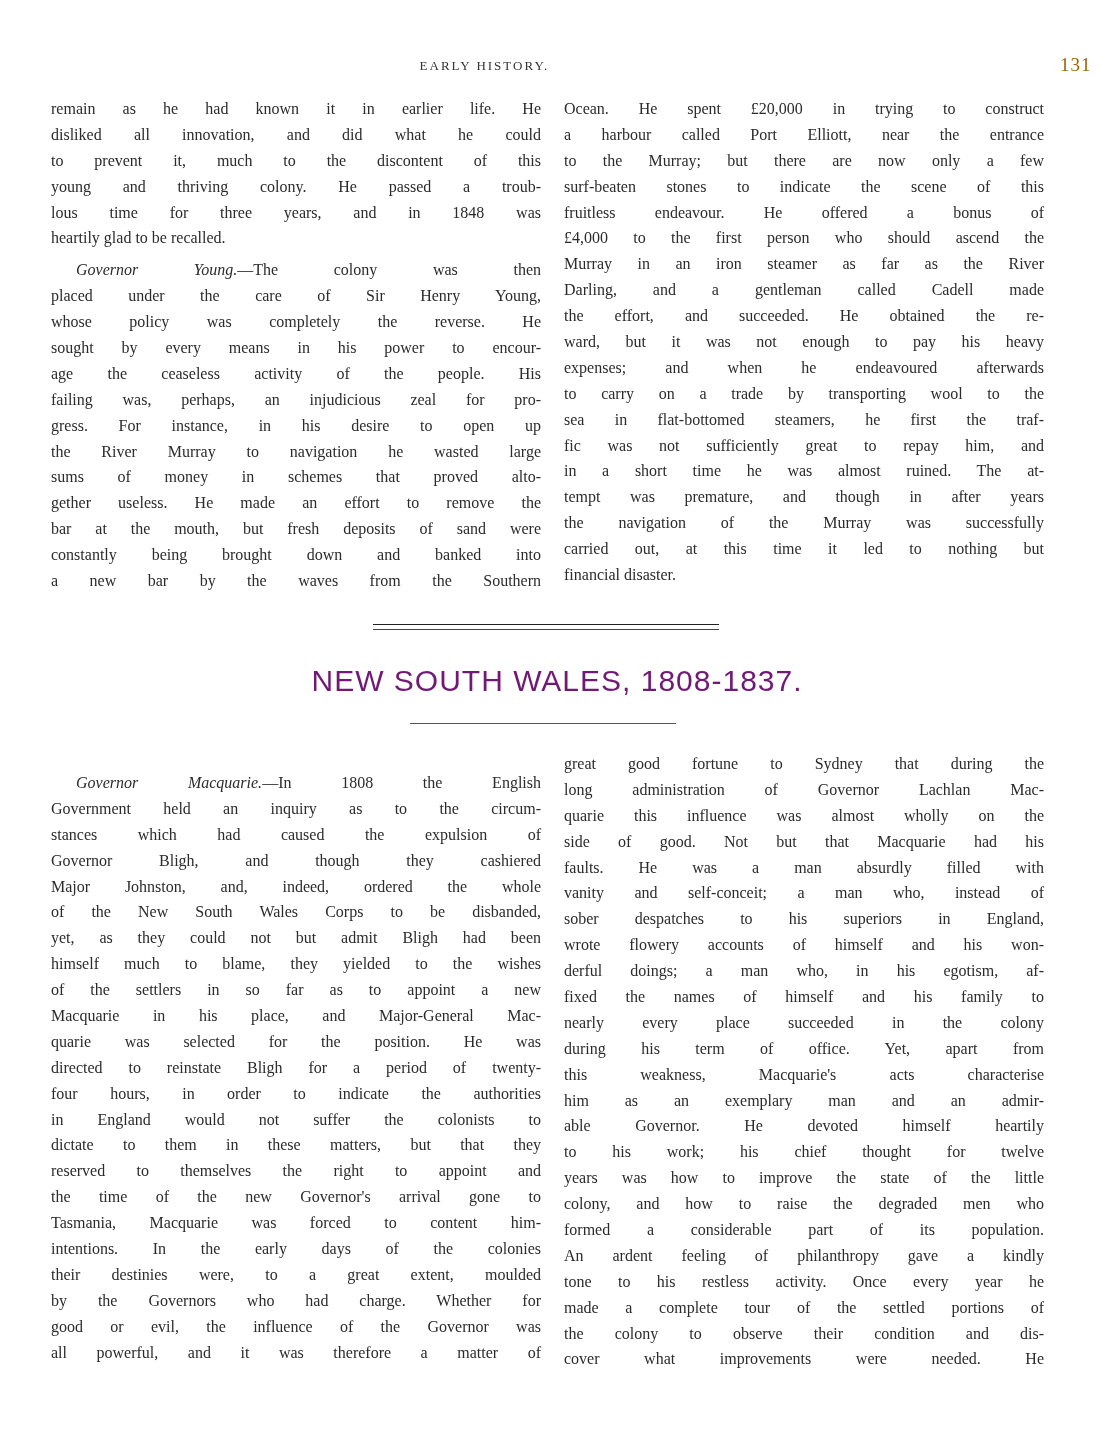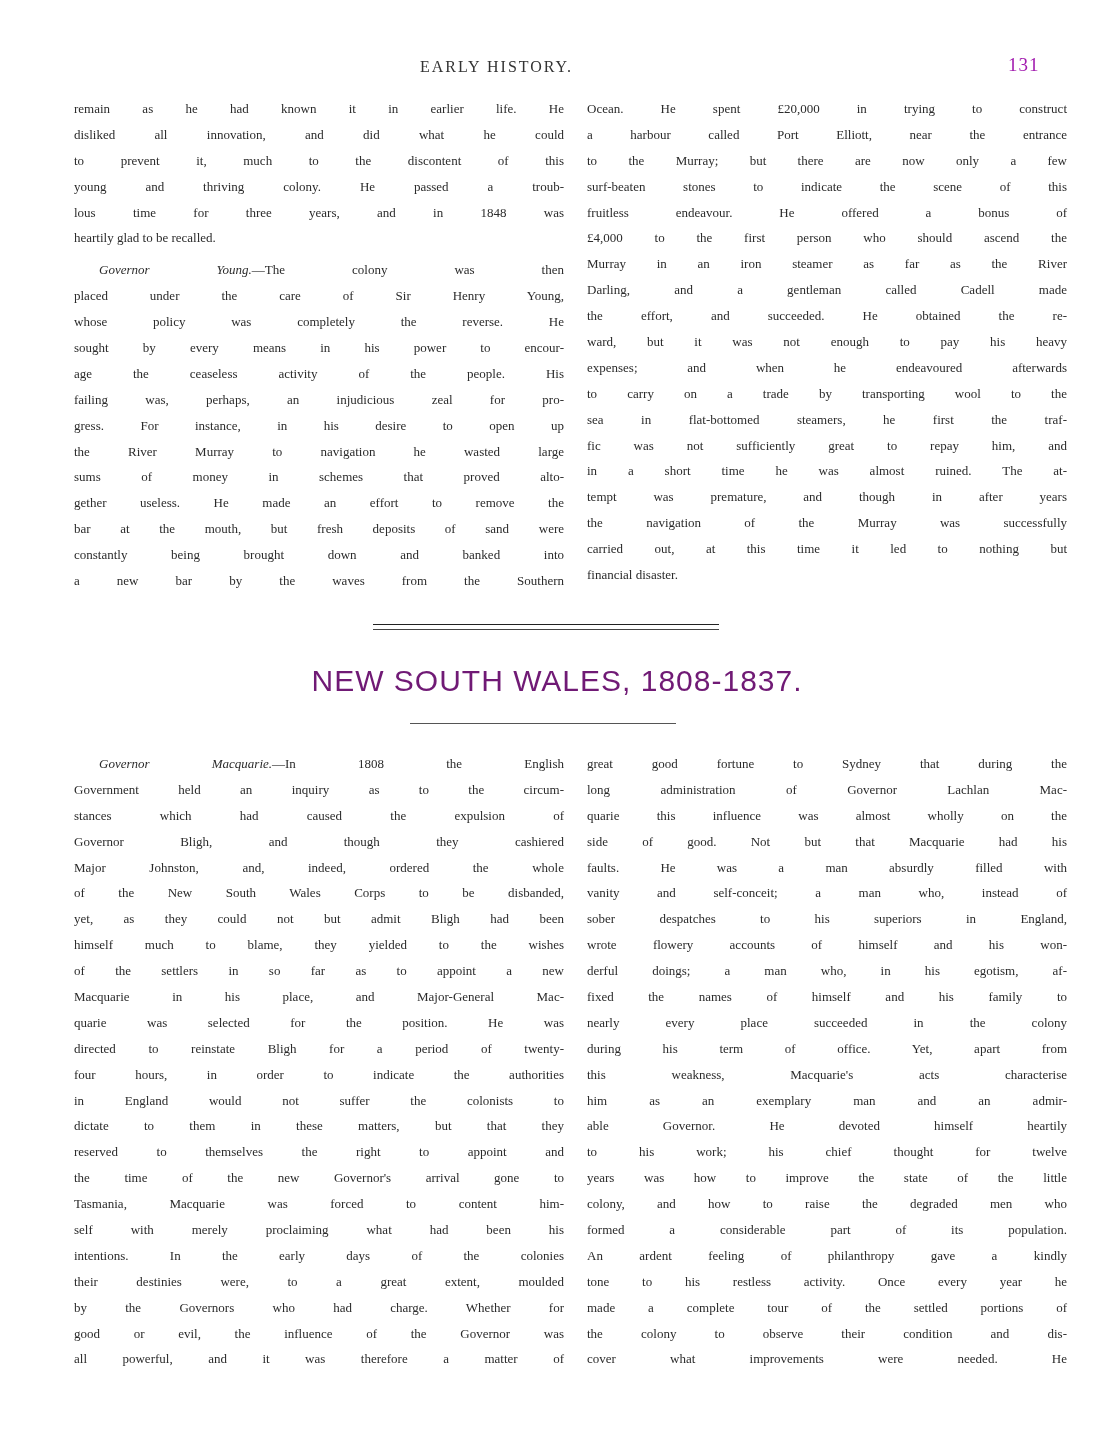--- a/index.html
+++ b/index.html
@@ -1,40 +1,40 @@
 <!DOCTYPE html>
 <html><head>
   <meta charset="utf-8">
   <style>
     html, body { margin: 0; padding: 0; background: #ffffff; }
     body {
       width: 1114px; height: 1434px; position: relative; overflow: hidden;
       font-family: "Liberation Serif", "DejaVu Serif", serif; color: #2b2b2b;
     }
     .running-head {
-      position: absolute; top: 58px; left: 12px; width: 969px; text-align: center;
-      font-size: 16px; letter-spacing: 2px; color: #333;
+      position: absolute; top: 58px; left: 0; width: 969px; text-align: center;
+      font-size: 13px; letter-spacing: 2px; color: #333;
     }
     .page-number {
-      position: absolute; top: 54px; left: 1008px; font-size: 19px; color: #a21caf; letter-spacing: 1px;
+      position: absolute; top: 54px; left: 1060px; font-size: 19px; color: #a16207; letter-spacing: 1px;
     }
     .col {
-      position: absolute; width: 490px; font-size: 13px; line-height: 25.9px; margin-left: 23px;
+      position: absolute; width: 490px; font-size: 16px; line-height: 25.9px;
     }
     .col .line {
       display: block; text-align: justify; text-align-last: justify; white-space: nowrap;
       height: 25.9px; overflow: visible;
     }
     .col .line.last { text-align-last: left; }
     .col .line.indent { padding-left: 25px; }
     .col .gap { display: block; height: 6px; }
     .it { font-style: italic; }
     #c1 { left: 51px; top: 96px; }
     #c2 { left: 564px; top: 96px; width: 480px; }
-    #c3 { left: 51px; top: 751px; }
+    #c3 { left: 51px; top: 770px; }
     #c4 { left: 564px; top: 751px; width: 480px; }
     .rule-double {
       position: absolute; left: 373px; top: 624px; width: 346px; height: 4px;
       border-top: 1.6px solid #222; border-bottom: 1.2px solid #444;
     }
     .section-title {
       position: absolute; top: 664px; left: 0; width: 1114px; text-align: center;
       font-family: "Liberation Sans", "DejaVu Sans", sans-serif; font-size: 30px;
       letter-spacing: 1px; color: #701a75;
     }
@@ -110,21 +110,20 @@
   <span class="line">of the settlers in so far as to appoint a new</span>
   <span class="line">Macquarie in his place, and Major-General Mac-</span>
   <span class="line">quarie was selected for the position.  He was</span>
   <span class="line">directed to reinstate Bligh for a period of twenty-</span>
   <span class="line">four hours, in order to indicate the authorities</span>
   <span class="line">in England would not suffer the colonists to</span>
   <span class="line">dictate to them in these matters, but that they</span>
   <span class="line">reserved to themselves the right to appoint and</span>
   <span class="line">the time of the new Governor's arrival gone to</span>
   <span class="line">Tasmania, Macquarie was forced to content him-</span>
-  <span class="line">self with merely proclaiming what had been his</span>
   <span class="line">intentions.  In the early days of the colonies</span>
   <span class="line">their destinies were, to a great extent, moulded</span>
   <span class="line">by the Governors who had charge.  Whether for</span>
   <span class="line">good or evil, the influence of the Governor was</span>
   <span class="line">all powerful, and it was therefore a matter of</span>
 </div>
 
 <div class="col" id="c4">
   <span class="line">great good fortune to Sydney that during the</span>
   <span class="line">long administration of Governor Lachlan Mac-</span>

